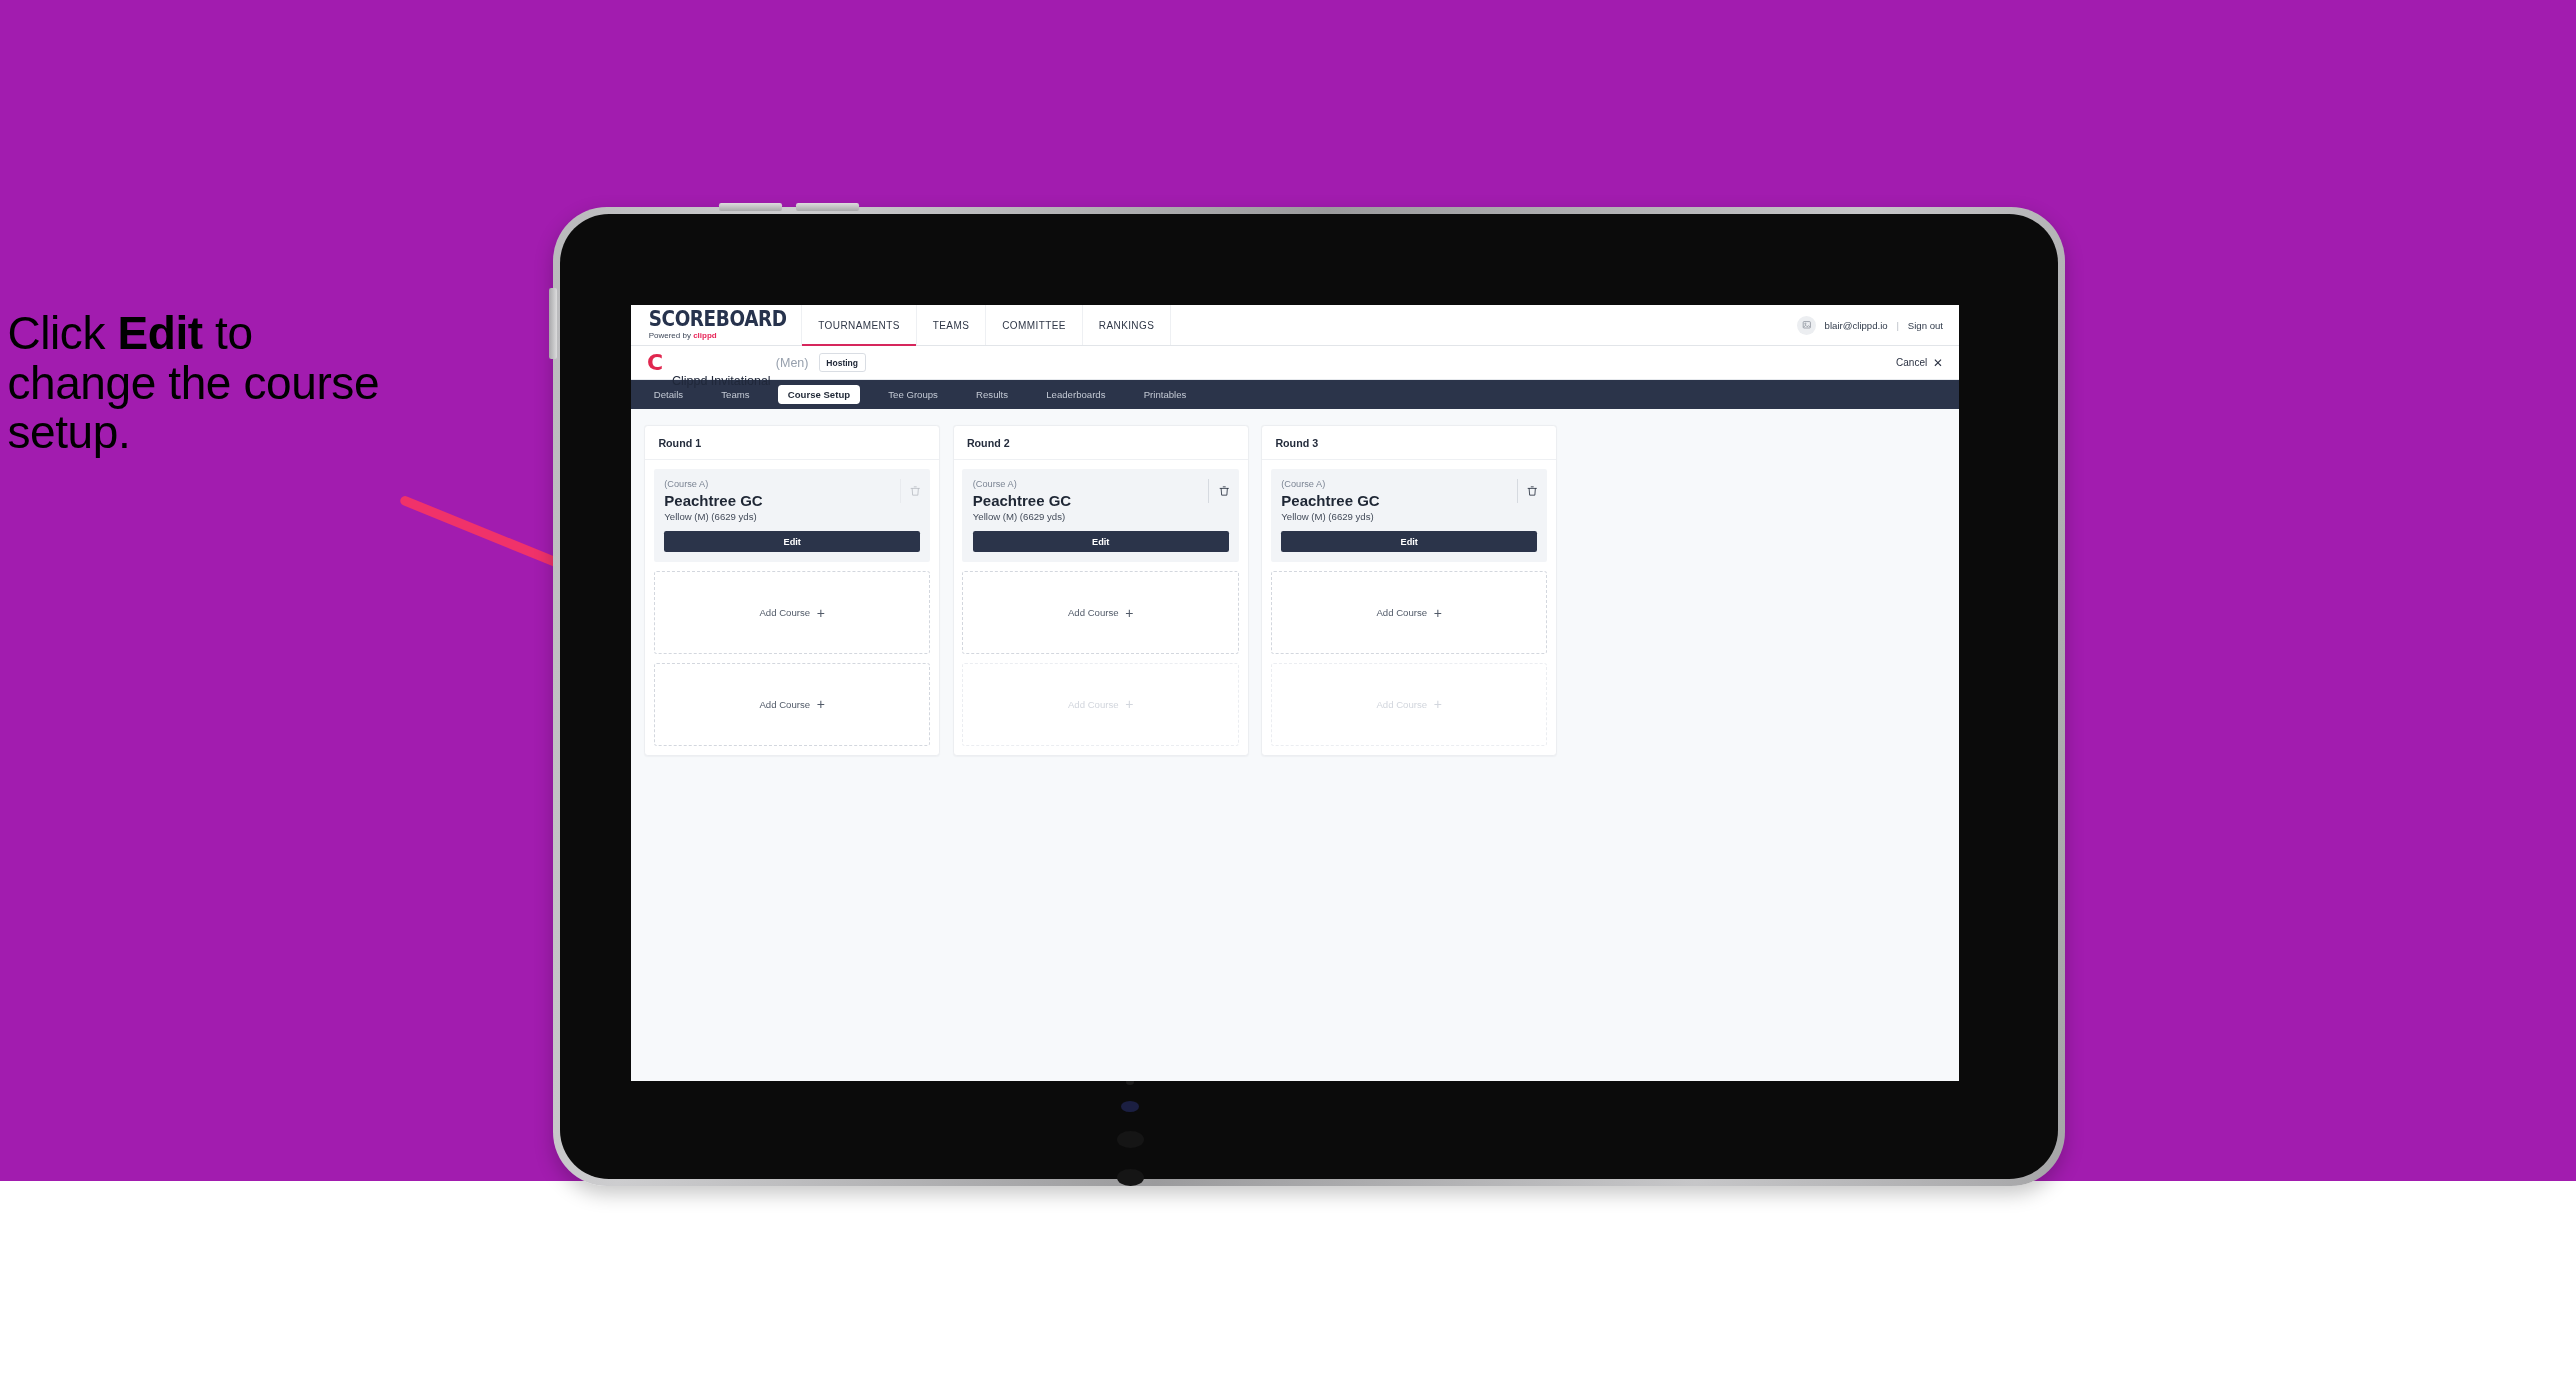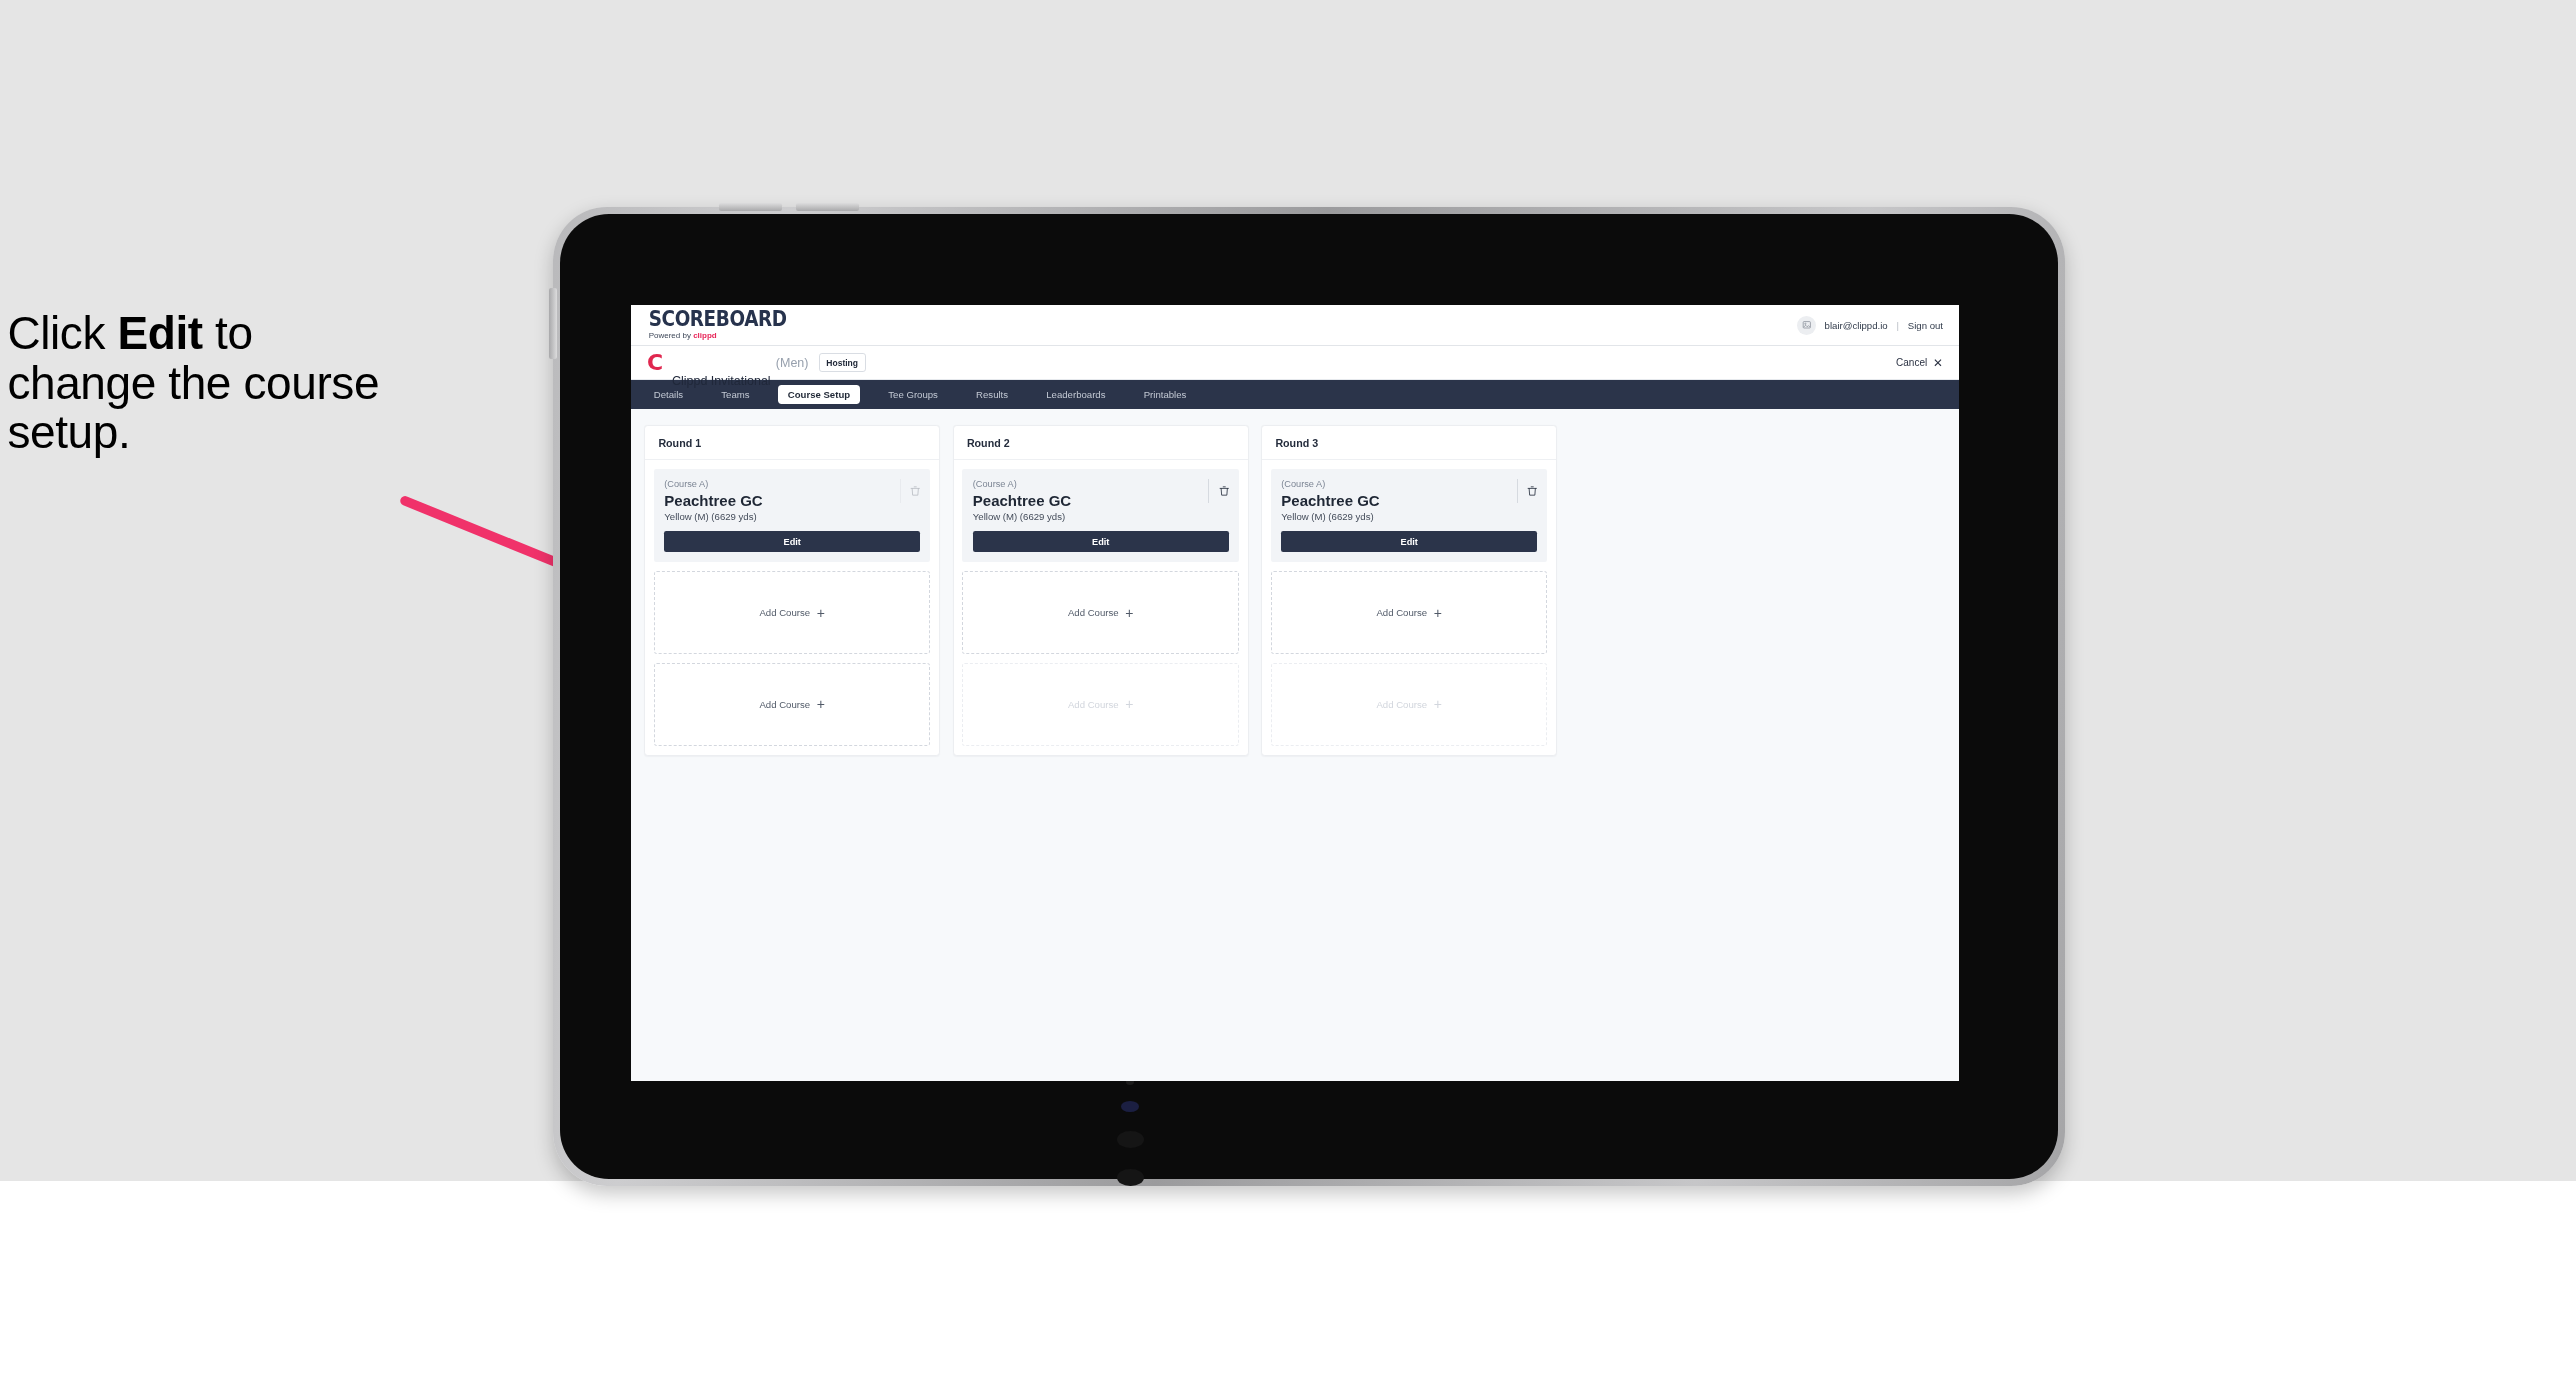--- a/index.html
+++ b/index.html
@@ -2,21 +2,21 @@
 <html style="font-size:11.8px"><head>
 <meta charset="utf-8">
 <style>
   * { box-sizing: border-box; margin: 0; padding: 0; }
   html, body {
     width: 2576px; height: 1386px;
     background: #ffffff;
     font-family: "Liberation Sans", sans-serif;
     overflow: hidden;
   }
-  #stage { position: relative; width: 2576px; height: 1181px; background: #e5e5e5; }
+  #stage { position: relative; width: 2576px; height: 1181px; background: #a21caf; }
 
   
   .annot {
     position: absolute;
     left: 7.4px; top: 309px;
     width: 383px;
     font-size: 46px;
     line-height: 1.08;
     color: #000;
     letter-spacing: -0.4px;
@@ -214,20 +214,26 @@
     <div class="sensor s4"></div>
     <div class="sensor s5"></div>
   </div>
 
   <div class="app">
 
     <div class="topbar">
       <div class="brand">
         <div class="brand-title">SCOREBOARD</div>
         <div class="brand-sub"><span>Powered by </span><span class="pink">clippd</span></div>
+      </div>
+      <div class="navlinks">
+        <div class="navlink active">TOURNAMENTS</div>
+        <div class="navlink">TEAMS</div>
+        <div class="navlink">COMMITTEE</div>
+        <div class="navlink">RANKINGS</div>
       </div>
       <div class="topright">
         <div class="avatar">
           <svg width="9.6" height="9.6" viewBox="0 0 24 24" fill="none" stroke="#8b929c" stroke-width="2">
             <rect x="3" y="4" width="18" height="16" rx="2"></rect>
             <circle cx="8.5" cy="9.5" r="1.6"></circle>
             <path d="M4 18l5-5 4 4 3-3 4 4"></path>
           </svg>
         </div>
         <div class="link">blair@clippd.io</div>

